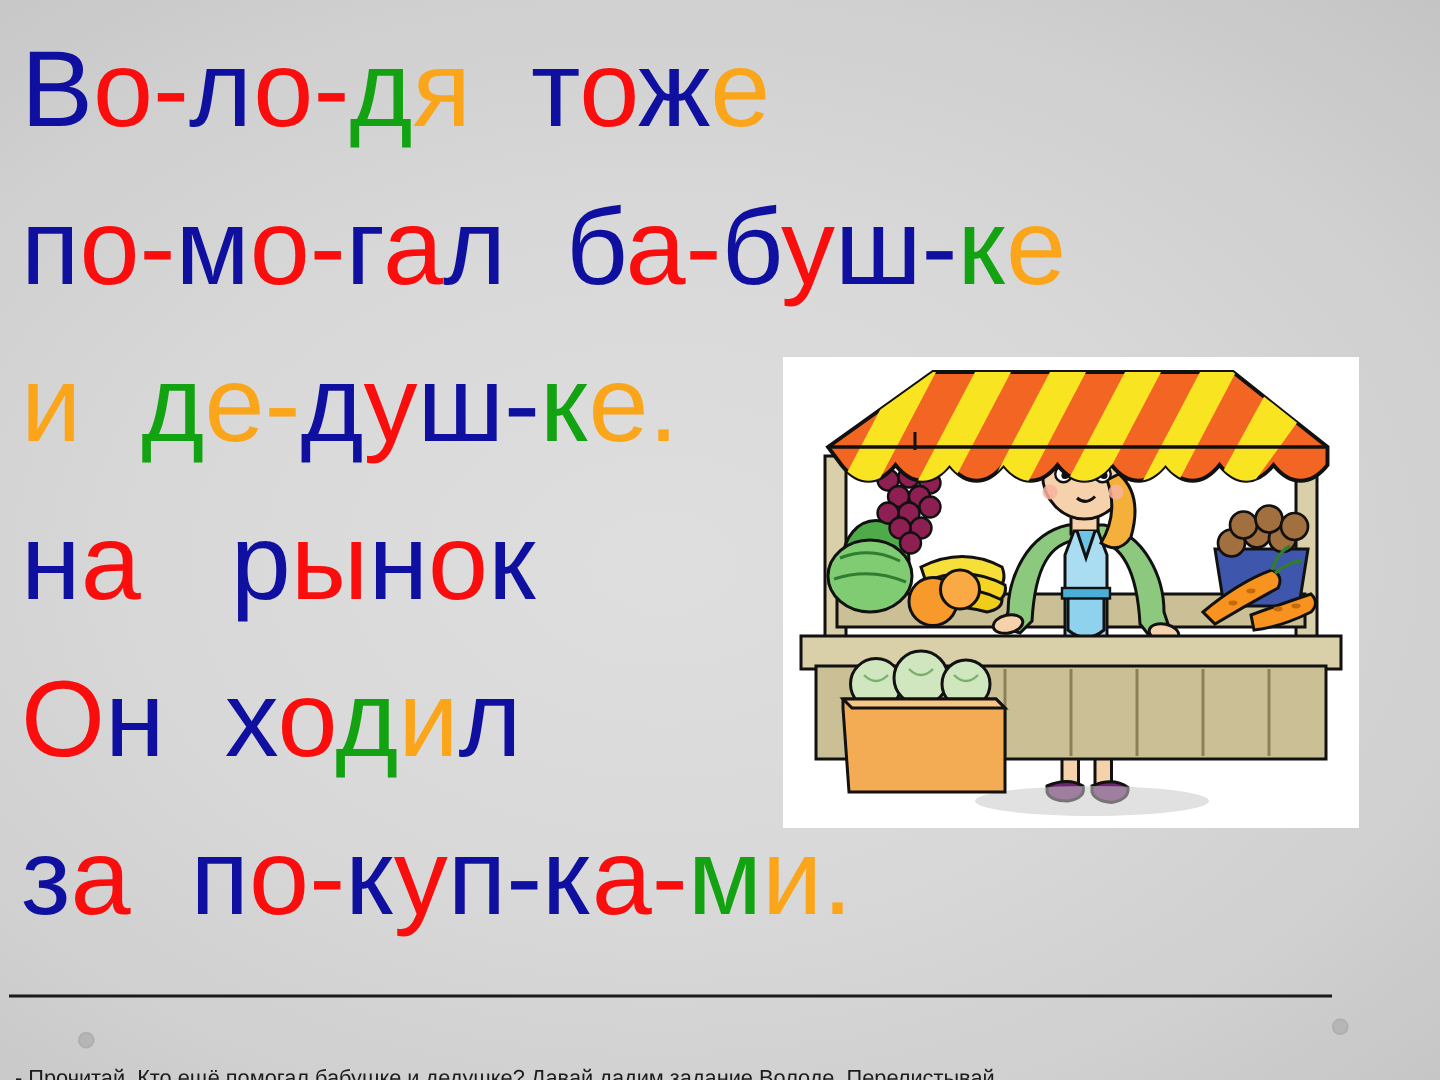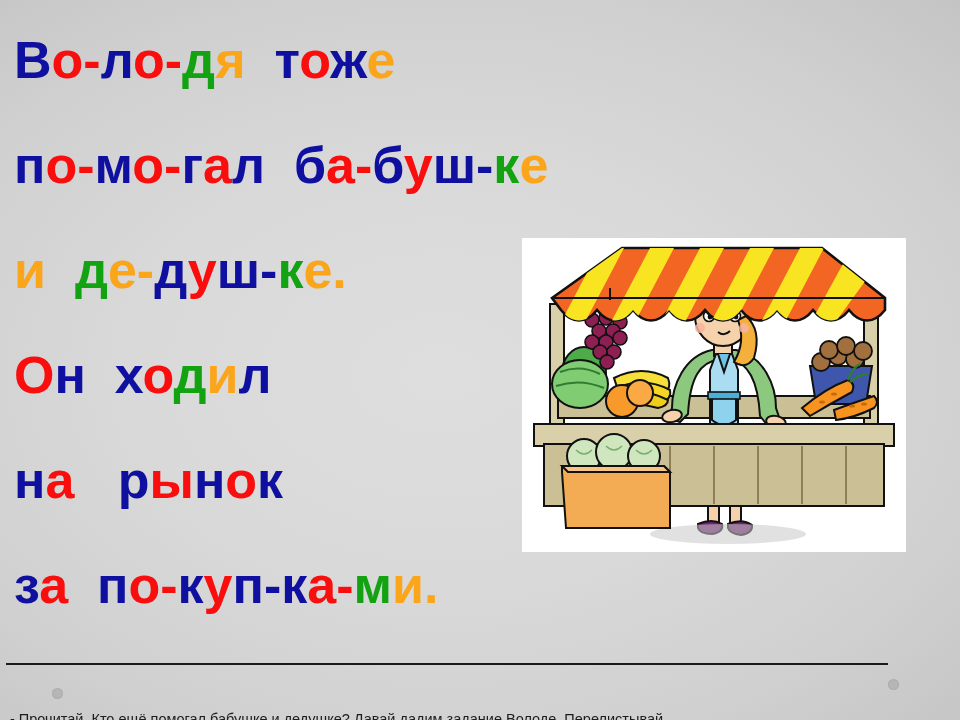--- a/index.html
+++ b/index.html
@@ -25,23 +25,23 @@
   }
 
   
   #text-block {
     position: absolute;
     left: 14px;
     top: 8px;
     width: 930px;
   }
   .text-line {
-    font-size: 52px;
+    font-size: 72px;
     line-height: 105px;
-    font-weight: 700;
+    font-weight: 400;
     white-space: pre;
     letter-spacing: 0px;
     font-family: "Liberation Sans", sans-serif;
   }
   .ch { display: inline; }
   .c-blue   { color: #1010a0; }
   .c-red    { color: #fa0d0d; }
   .c-green  { color: #13a312; }
   .c-orange { color: #fba51b; }
 
@@ -91,22 +91,22 @@
 </style>
 </head>
 <body>
 
 <div id="slide">
 
   <div id="text-block">
     <div class="text-line" id="line-1"><span class="ch c-blue">В</span><span class="ch c-red">о</span><span class="ch c-red">-</span><span class="ch c-blue">л</span><span class="ch c-red">о</span><span class="ch c-red">-</span><span class="ch c-green">д</span><span class="ch c-orange">я</span><span class="ch c-blue">  </span><span class="ch c-blue">т</span><span class="ch c-red">о</span><span class="ch c-blue">ж</span><span class="ch c-orange">е</span></div>
     <div class="text-line" id="line-2"><span class="ch c-blue">п</span><span class="ch c-red">о</span><span class="ch c-red">-</span><span class="ch c-blue">м</span><span class="ch c-red">о</span><span class="ch c-red">-</span><span class="ch c-blue">г</span><span class="ch c-red">а</span><span class="ch c-blue">л</span><span class="ch c-blue">  </span><span class="ch c-blue">б</span><span class="ch c-red">а</span><span class="ch c-red">-</span><span class="ch c-blue">б</span><span class="ch c-red">у</span><span class="ch c-blue">ш</span><span class="ch c-blue">-</span><span class="ch c-green">к</span><span class="ch c-orange">е</span></div>
     <div class="text-line" id="line-3"><span class="ch c-orange">и</span><span class="ch c-blue">  </span><span class="ch c-green">д</span><span class="ch c-orange">е</span><span class="ch c-orange">-</span><span class="ch c-blue">д</span><span class="ch c-red">у</span><span class="ch c-blue">ш</span><span class="ch c-blue">-</span><span class="ch c-green">к</span><span class="ch c-orange">е</span><span class="ch c-orange">.</span></div>
+    <div class="text-line" id="line-5"><span class="ch c-blue">н</span><span class="ch c-red">а</span><span class="ch c-blue">   </span><span class="ch c-blue">р</span><span class="ch c-red">ы</span><span class="ch c-blue">н</span><span class="ch c-red">о</span><span class="ch c-blue">к</span></div>
     <div class="text-line" id="line-4"><span class="ch c-red">О</span><span class="ch c-blue">н</span><span class="ch c-blue">  </span><span class="ch c-blue">х</span><span class="ch c-red">о</span><span class="ch c-green">д</span><span class="ch c-orange">и</span><span class="ch c-blue">л</span></div>
-    <div class="text-line" id="line-5"><span class="ch c-blue">н</span><span class="ch c-red">а</span><span class="ch c-blue">   </span><span class="ch c-blue">р</span><span class="ch c-red">ы</span><span class="ch c-blue">н</span><span class="ch c-red">о</span><span class="ch c-blue">к</span></div>
     <div class="text-line" id="line-6"><span class="ch c-blue">з</span><span class="ch c-red">а</span><span class="ch c-blue">  </span><span class="ch c-blue">п</span><span class="ch c-red">о</span><span class="ch c-red">-</span><span class="ch c-blue">к</span><span class="ch c-red">у</span><span class="ch c-blue">п</span><span class="ch c-blue">-</span><span class="ch c-blue">к</span><span class="ch c-red">а</span><span class="ch c-red">-</span><span class="ch c-green">м</span><span class="ch c-orange">и</span><span class="ch c-orange">.</span></div>
   </div>
 
   <div id="picture-frame">
     <svg width="384" height="314" viewBox="0 0 384 314" xmlns="http://www.w3.org/2000/svg">
       <defs>
         <clipPath id="awnClip">
           <path d="M30,60 L100,10 L300,10 L363,60 L363,72
                    C352,86 338,86 327,72
                    C316,86 302,86 291,72

